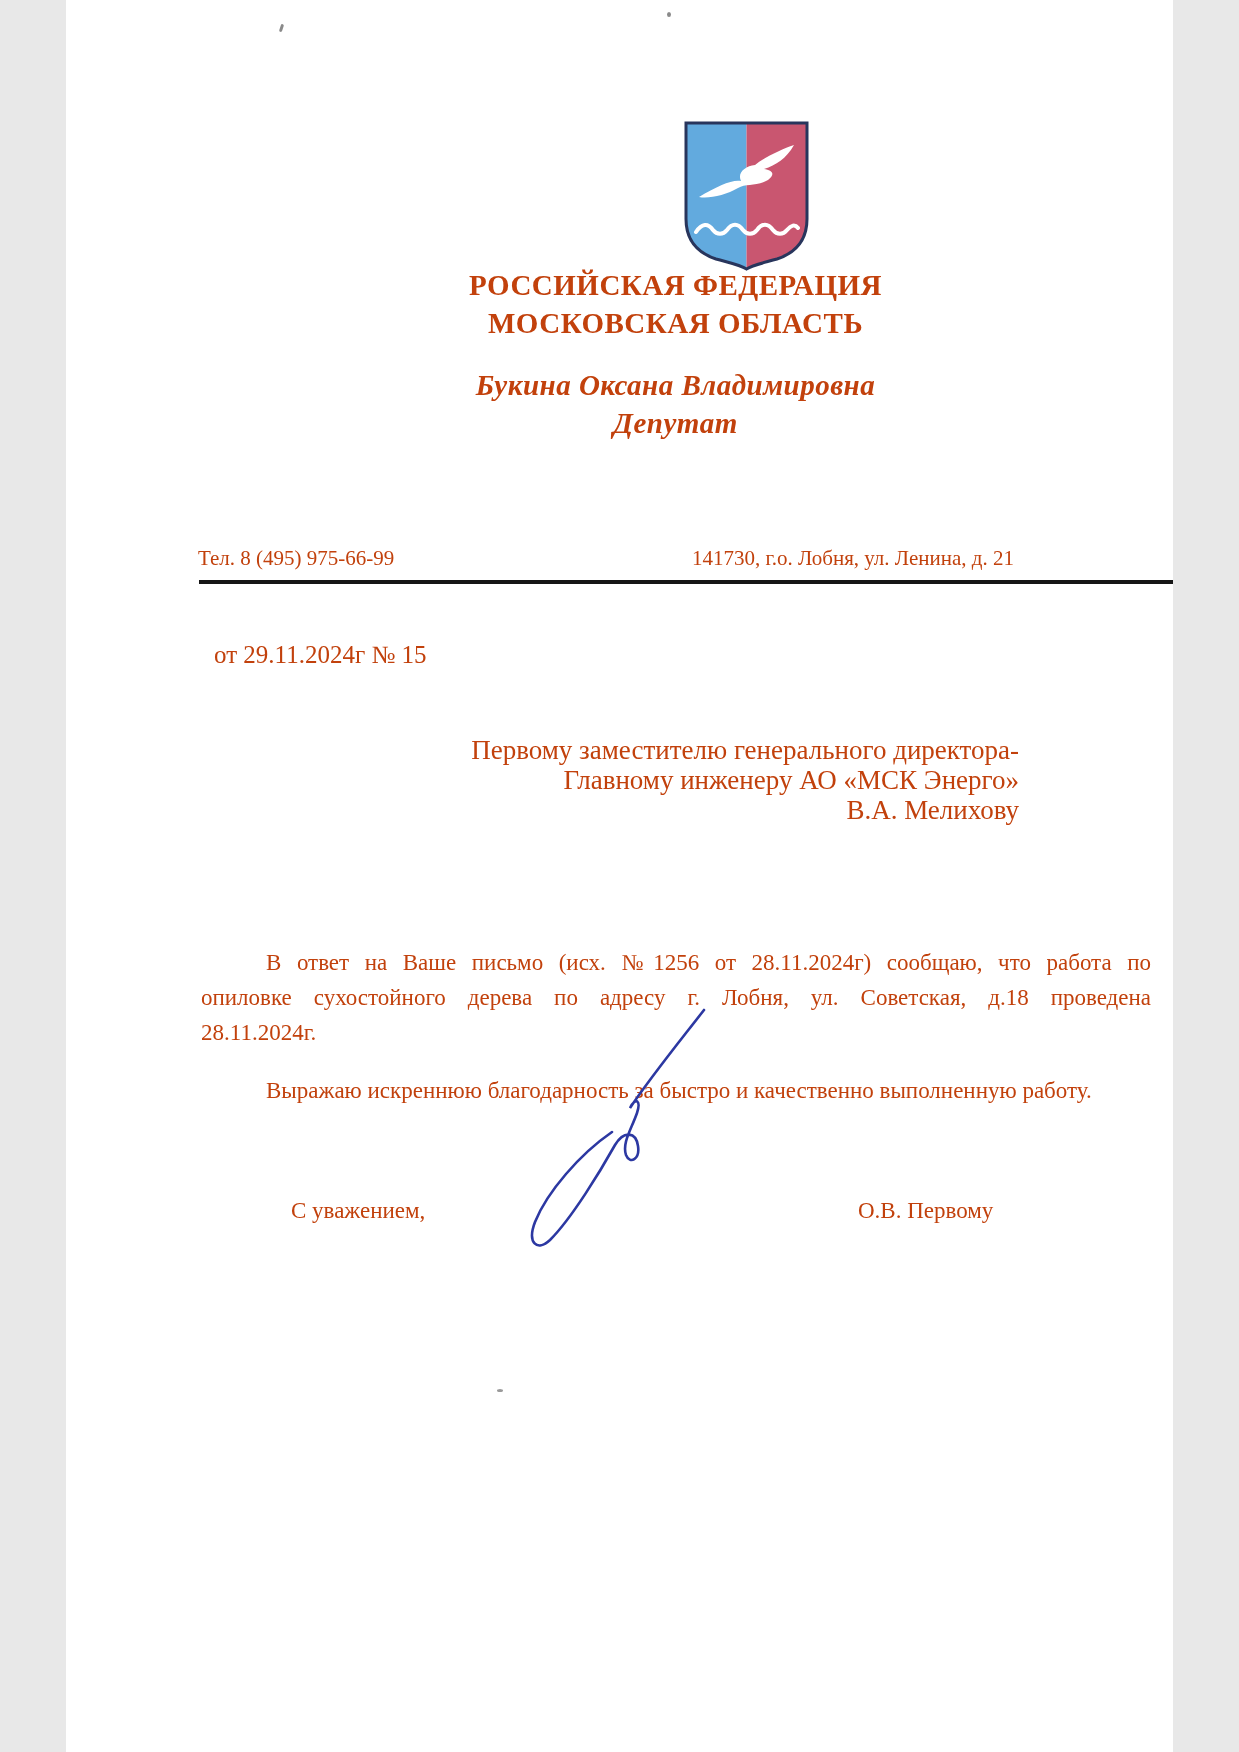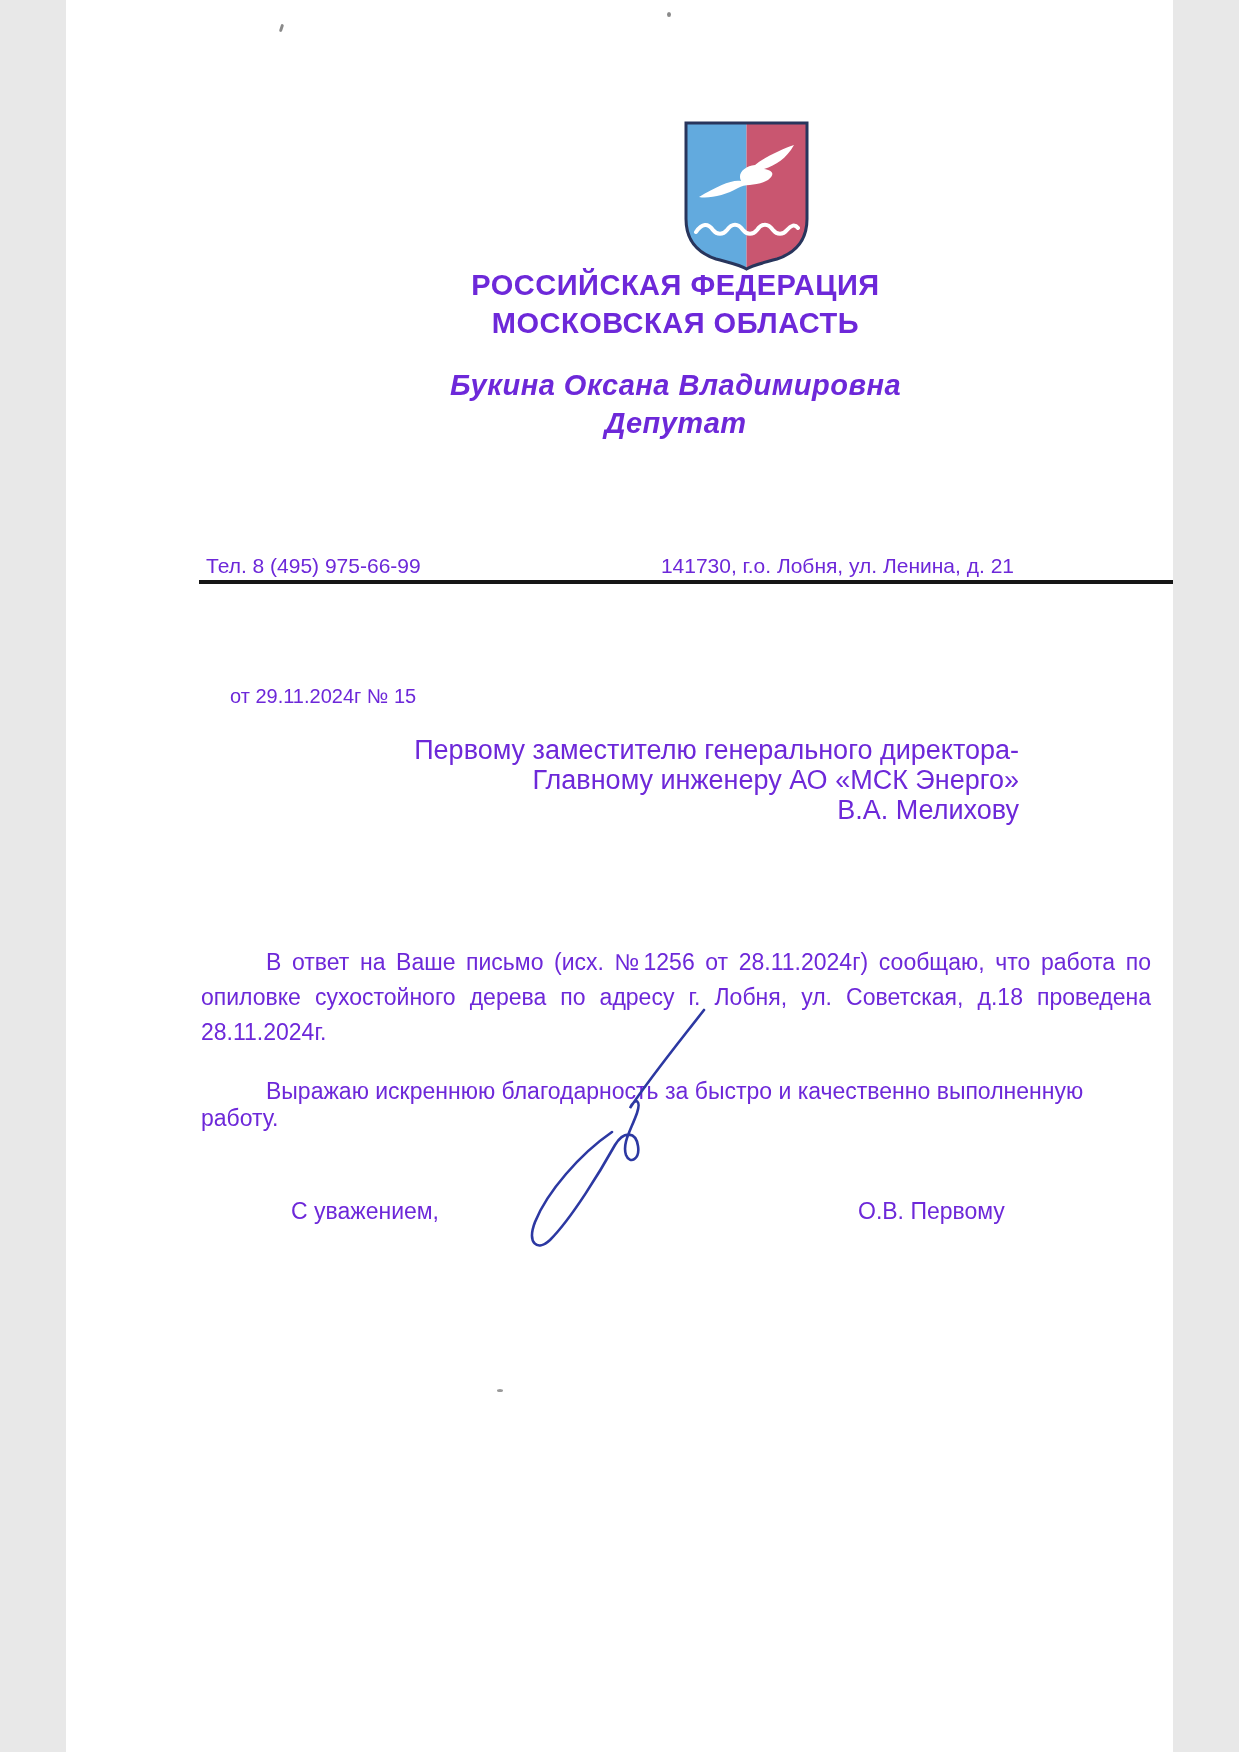--- a/index.html
+++ b/index.html
@@ -1,41 +1,41 @@
 <!DOCTYPE html>
 <html><head>
 <meta charset="utf-8">
 <style>
   html,body { margin:0; padding:0; background:#e8e8e8; }
   .page {
     position:relative;
     width:1107px; height:1752px;
     margin:0 auto;
     background:#ffffff;
-    font-family:Liberation Sans, sans-serif;
-    color:#6d28d9;
+    font-family:Liberation Serif, serif;
+    color:#c2410c;
     overflow:hidden;
   }
   .abs { position:absolute; }
 
   
   .emblem { left:615px; top:119px; width:131px; height:153px; }
 
   
   .hdr { left:0; width:1219px; text-align:center; }
   .hdr-a { top:266px; font-size:29px; font-weight:bold; line-height:38px; letter-spacing:0.5px; }
   .hdr-b { top:366px; font-size:29px; font-weight:bold; line-height:38px; letter-spacing:0.5px; }
   .hdr-b .it { font-style:italic; }
 
   
-  .contact-row { top:546px; left:140px; right:159px; display:flex; justify-content:space-between; font-size:21px;margin-top:8px; }
+  .contact-row { top:546px; left:132px; right:159px; display:flex; justify-content:space-between; font-size:21px; }
   .rule { top:580px; left:133px; width:976px; height:4px; background:#161616; }
 
   
-  .ref { top:641px; left:164px; font-size:20px;margin-top:44px; }
+  .ref { top:641px; left:148px; font-size:25px; }
 
   
   .addressee { top:735px; right:154px; text-align:right; font-size:27px; line-height:30px; }
 
   
   .salutation { top:872px; left:135px; width:950px; text-align:center; font-size:23px; }
 
   
   .par1 { top:932px; left:135px; width:950px; font-size:23px; line-height:35px; }
   .par-line { text-align:justify; text-align-last:justify; }

